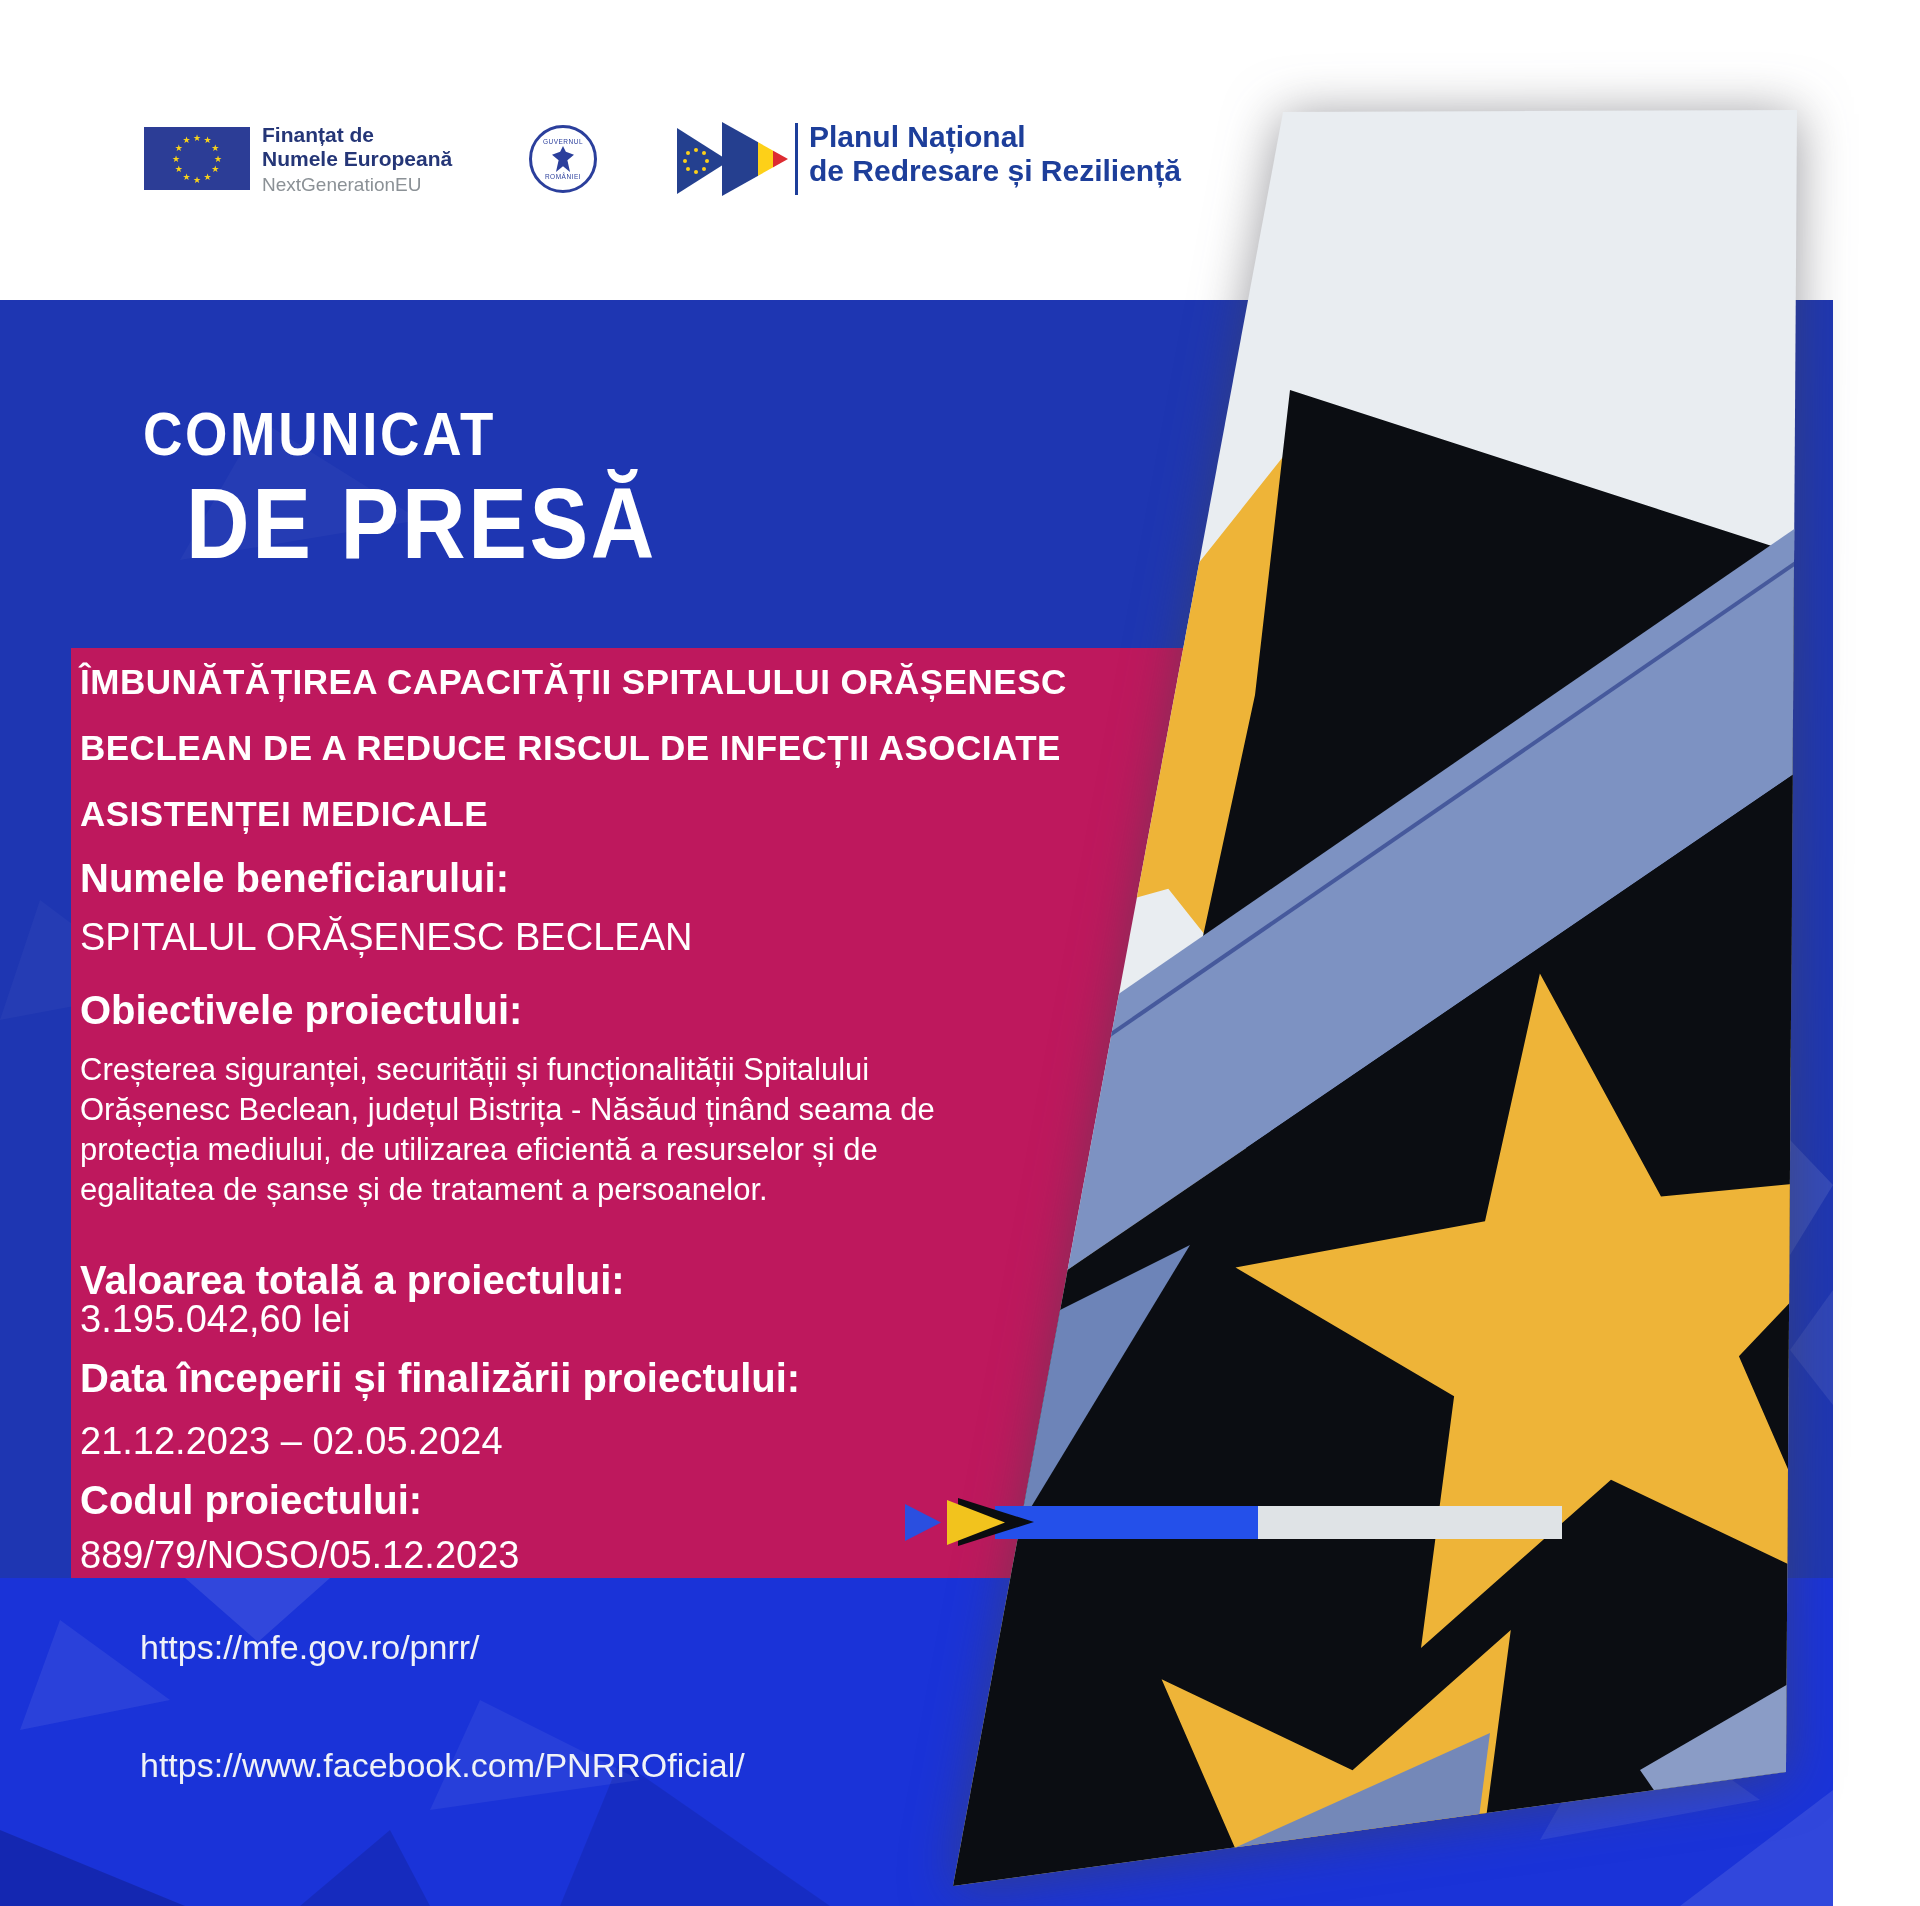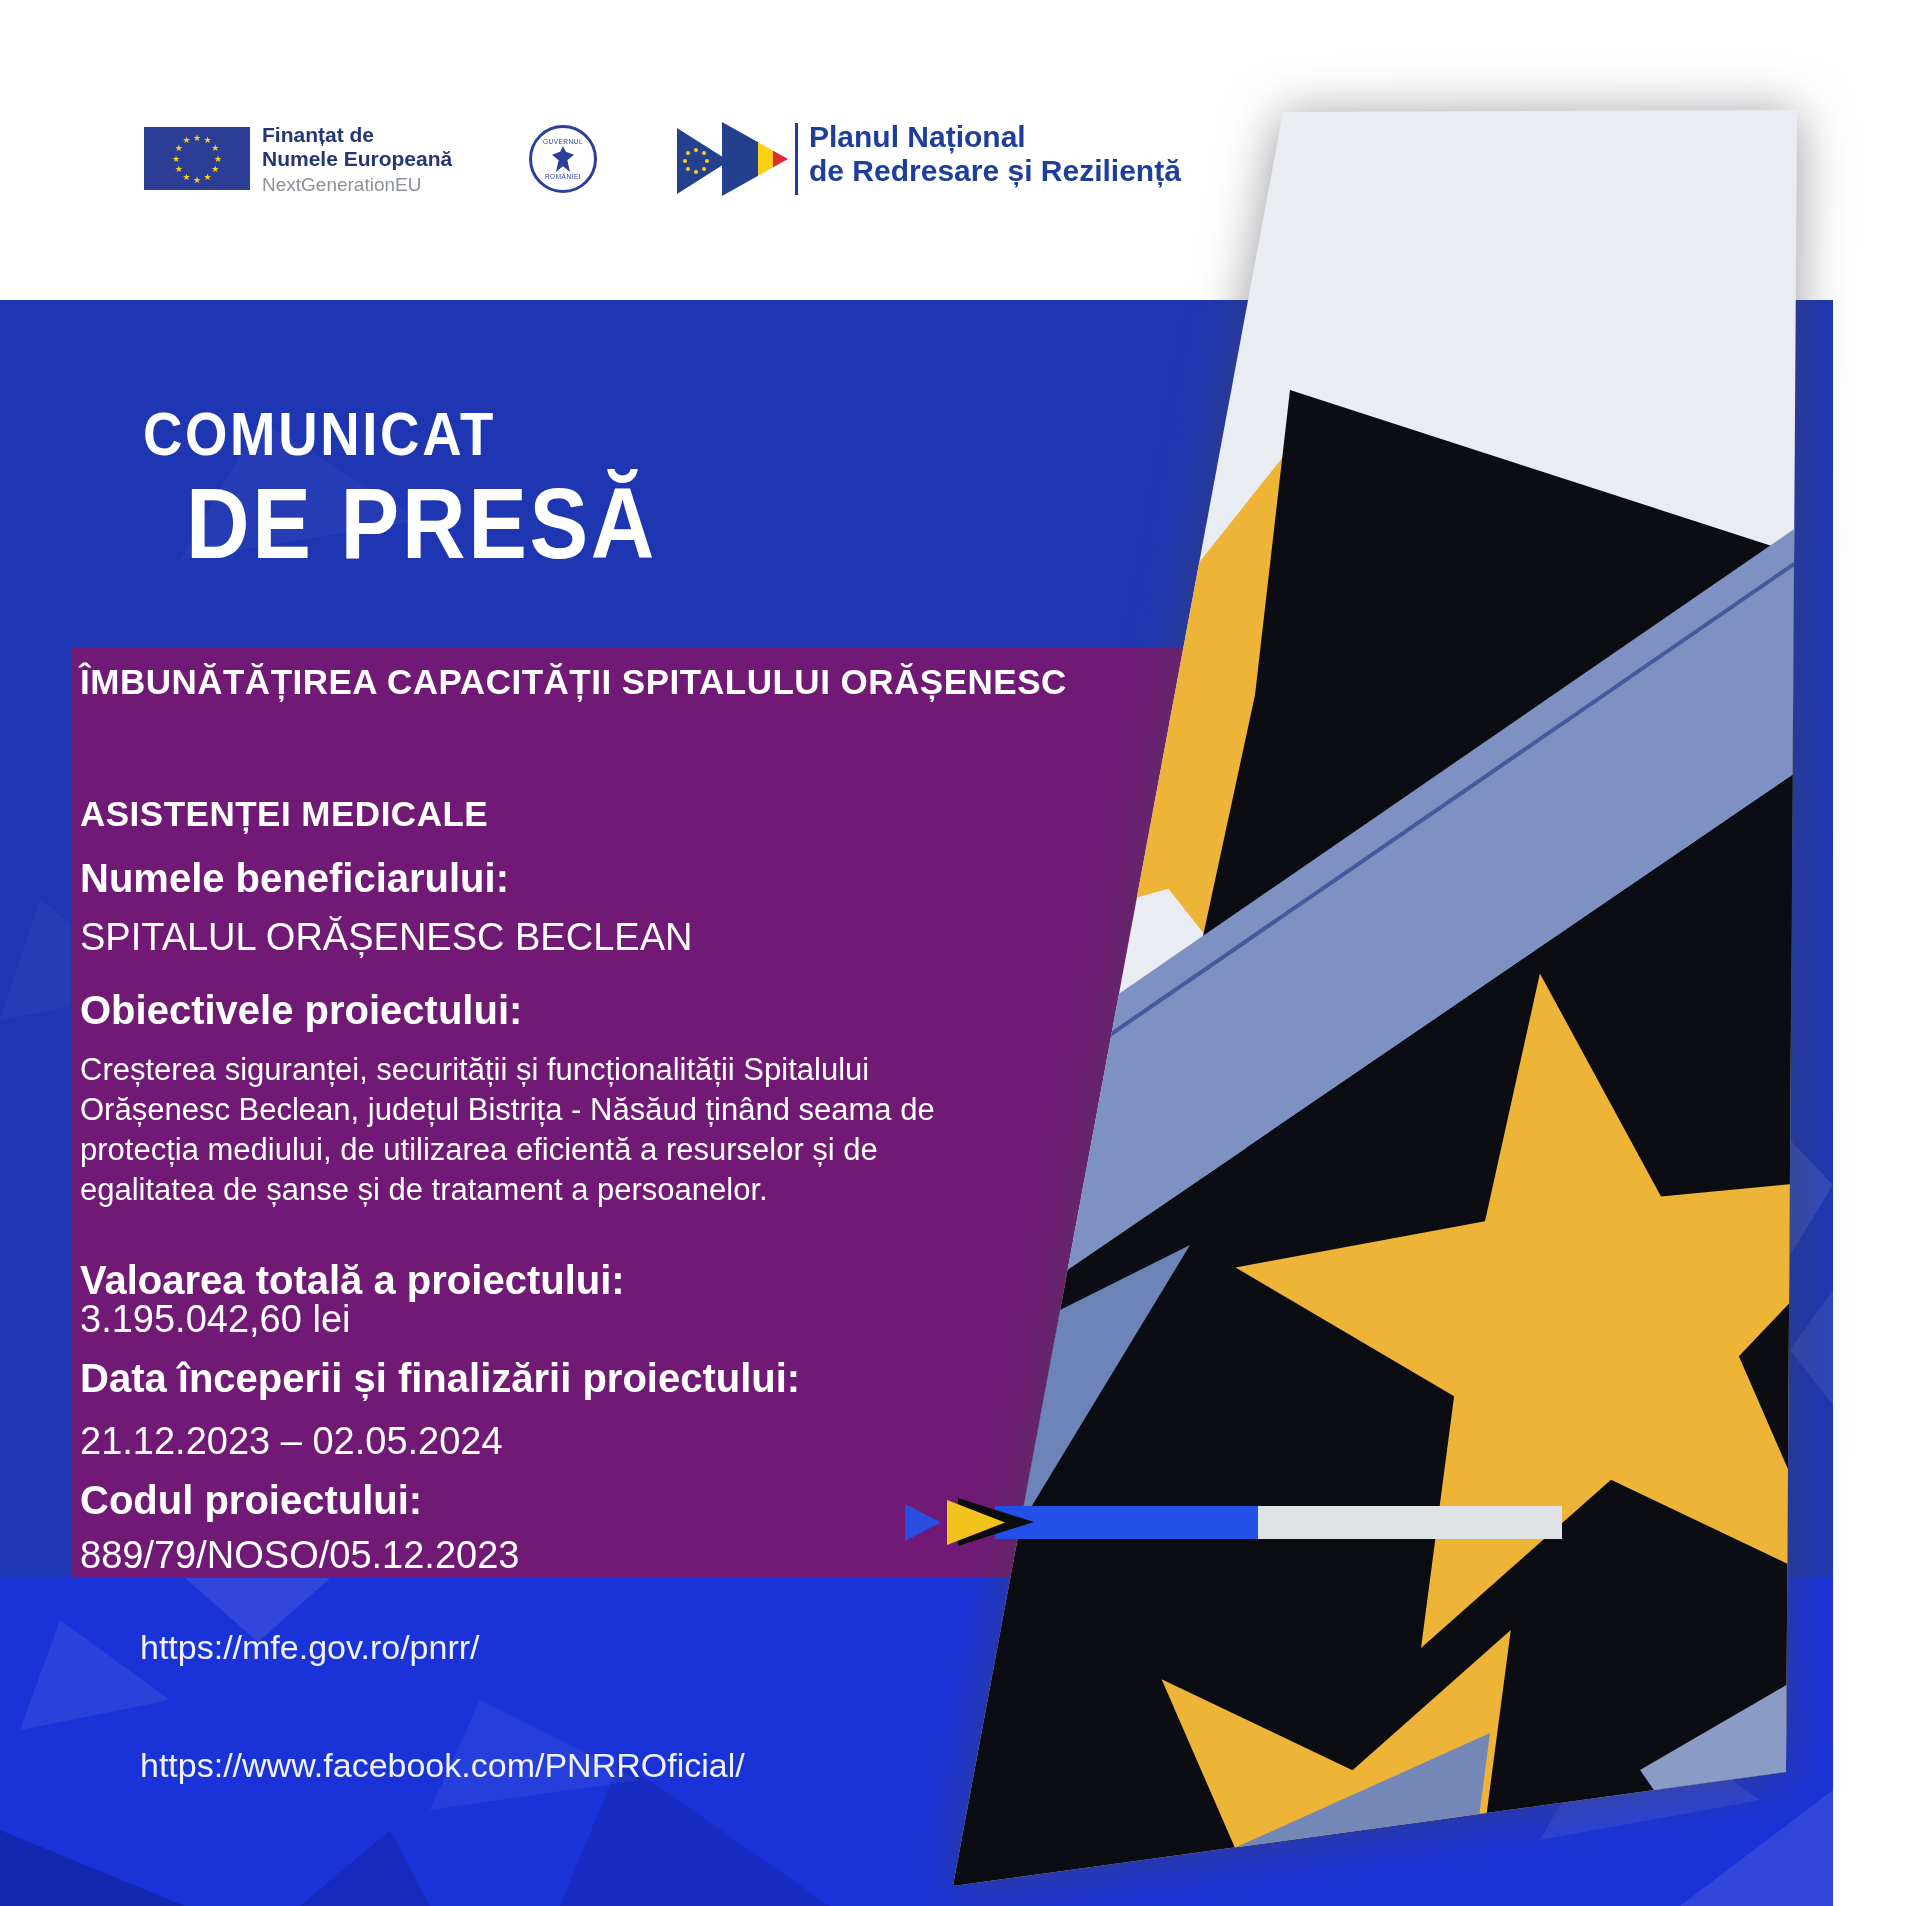--- a/index.html
+++ b/index.html
@@ -31,21 +31,21 @@
                clip-path:polygon(0 0,100% 50%,0 100%); display:flex; }
   .pnrr-tri2 .s1 { width:55%; background:#253f8f; } .pnrr-tri2 .s2 { width:23%; background:#fdd018; } .pnrr-tri2 .s3 { width:22%; background:#dd2b31; }
   .pnrr-divider { position:absolute; left:795px; top:123px; width:3px; height:72px; background:#1d3e9a; }
   .pnrr-text { position:absolute; left:809px; top:120px; color:#1d3e9a; font-weight:bold; font-size:30px; line-height:34px; }
   
   .title-line { position:absolute; z-index:3; color:#ffffff; font-weight:bold; white-space:nowrap;
                 transform:scaleX(.88); transform-origin:0 0; letter-spacing:3px; }
   .t1 { left:143px; top:398px; font-size:62px; }
   .t2 { left:186px; top:466px; font-size:100px; }
   
-  .panel { position:absolute; left:71px; top:648px; width:1229px; height:930px; background:#701a75; z-index:4; }
+  .panel { position:absolute; left:71px; top:648px; width:1229px; height:930px; background:#be185d; z-index:4; }
   .panel div { position:absolute; left:9px; white-space:nowrap; color:#ffffff; }
   .ph { font-weight:bold; font-size:35px; letter-spacing:.5px; color:#f2f4f9; }
   .lbl { font-weight:bold; font-size:40px; }
   .val { font-size:38px; color:#e9ecf5; }
   .par { font-size:31px; color:#e9ecf5; }
   
   .photo { position:absolute; left:950px; top:105px; width:850px; height:1785px; z-index:5;
            filter:drop-shadow(0 4px 26px rgba(70,70,78,.55)); }
   .photo svg { width:100%; height:100%; display:block;
            clip-path:polygon(39.18% 0.39%, 99.65% 0.28%, 98.35% 93.39%, 0.35% 99.78%); }
@@ -124,20 +124,21 @@
 <div class="hdr pnrr-text">
   <div>Planul Național</div>
   <div>de Redresare și Reziliență</div>
 </div>
 
 <div class="title-line t1">COMUNICAT</div>
 <div class="title-line t2">DE PRESĂ</div>
 
 <div class="panel">
   <div class="ph" style="top:14px">ÎMBUNĂTĂȚIREA CAPACITĂȚII SPITALULUI ORĂȘENESC</div>
+  <div class="ph" style="top:80px">BECLEAN DE A REDUCE RISCUL DE INFECȚII ASOCIATE</div>
   <div class="ph" style="top:146px">ASISTENȚEI MEDICALE</div>
 
   <div class="lbl" style="top:208px">Numele beneficiarului:</div>
   <div class="val" style="top:268px">SPITALUL ORĂȘENESC BECLEAN</div>
 
   <div class="lbl" style="top:340px">Obiectivele proiectului:</div>
   <div class="par" style="top:404px">Creșterea siguranței, securității și funcționalității Spitalului</div>
   <div class="par" style="top:444px">Orășenesc Beclean, județul Bistrița - Năsăud ținând seama de</div>
   <div class="par" style="top:484px">protecția mediului, de utilizarea eficientă a resurselor și de</div>
   <div class="par" style="top:524px">egalitatea de șanse și de tratament a persoanelor.</div>

